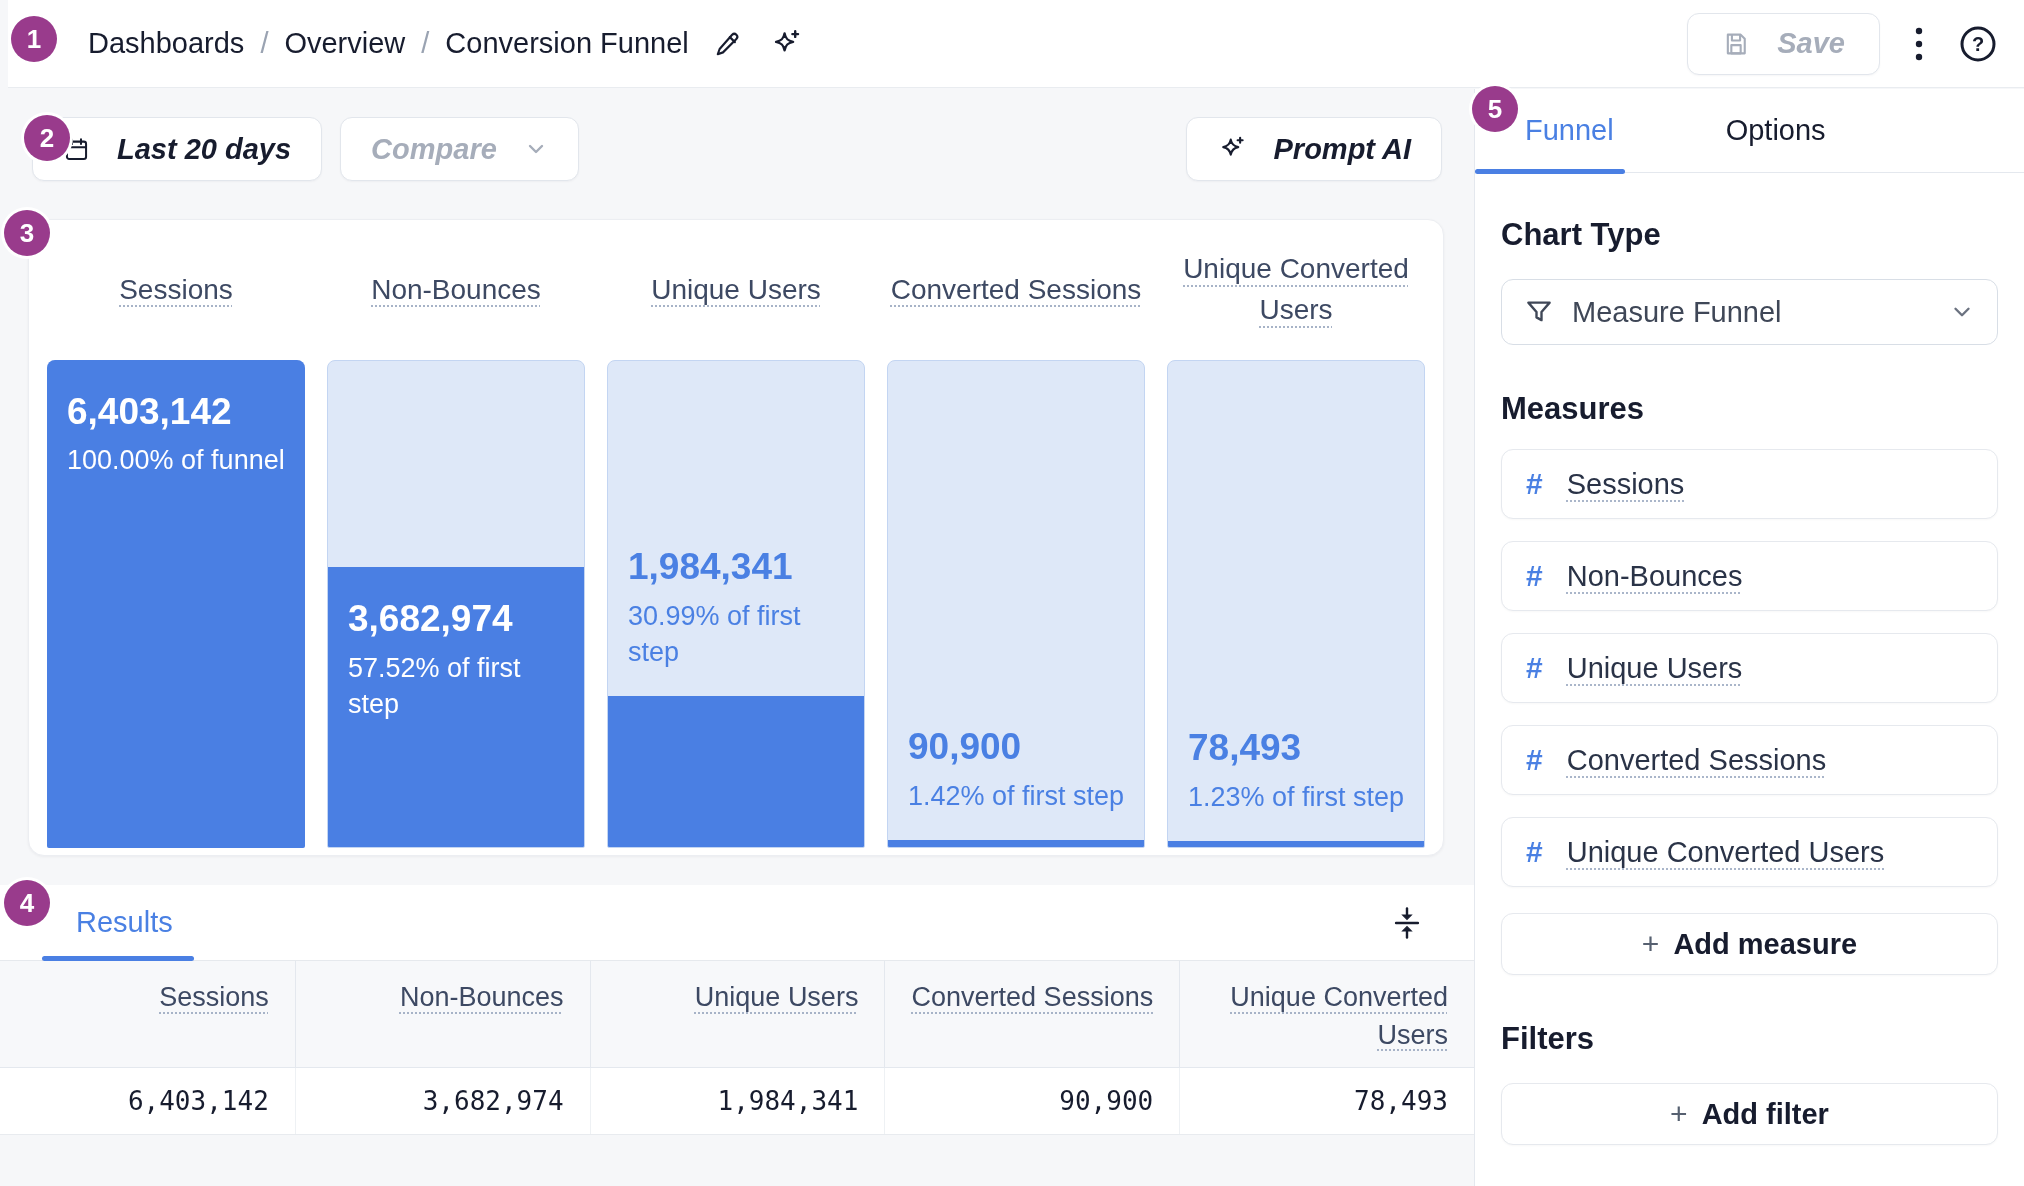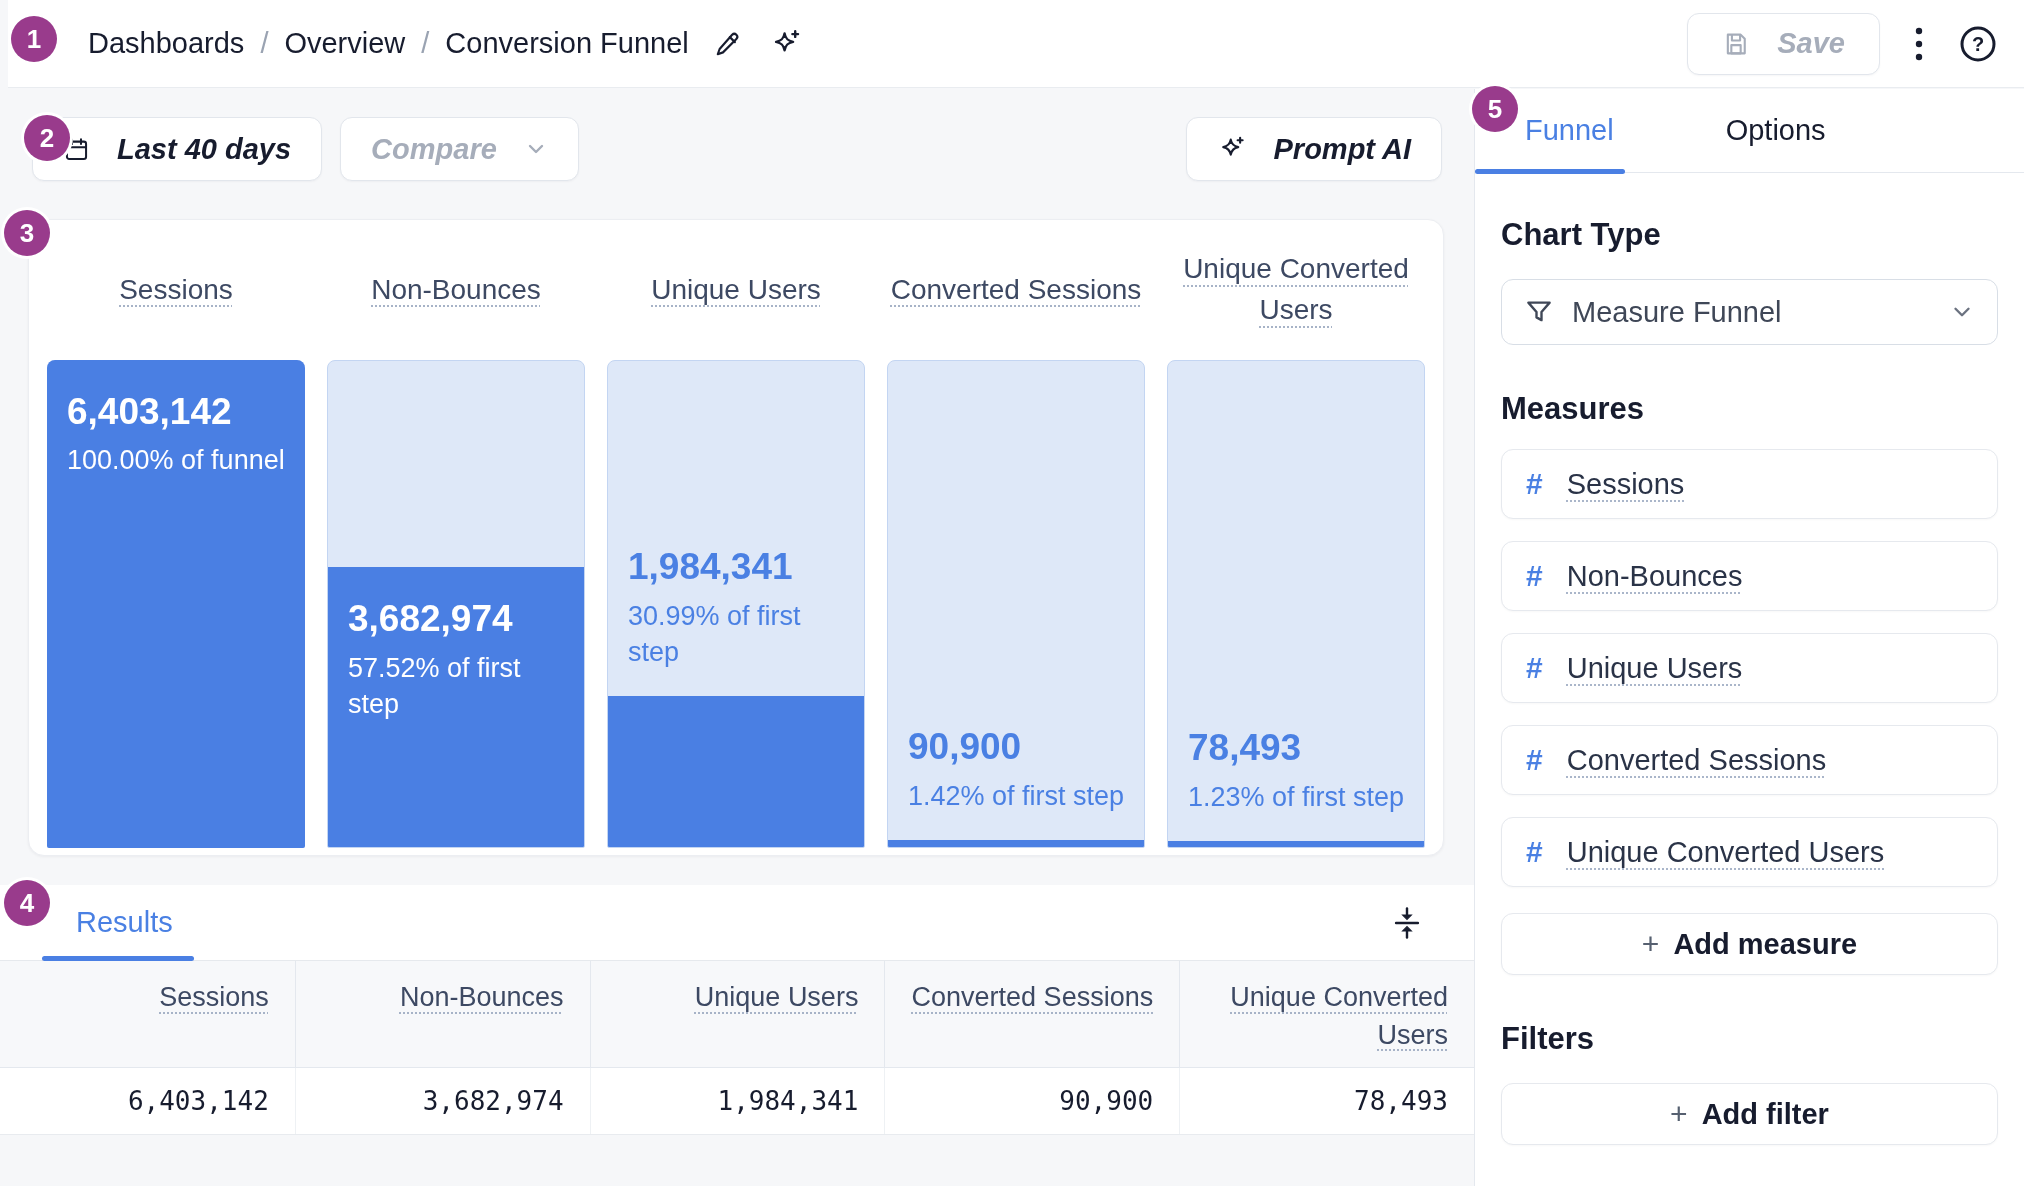--- a/index.html
+++ b/index.html
@@ -157,21 +157,21 @@
     <div class="left">
 
       <div class="toolbar">
         <div class="tool-left">
           <button class="btn tool-btn">
             <svg width="27" height="27" viewBox="0 0 24 24" fill="none" stroke="#171c2e" stroke-width="1.8" stroke-linejoin="round">
                 <rect x="3.5" y="5" width="17" height="15.5" rx="2"></rect>
                 <path d="M3.5 10h17"></path>
                 <path d="M8 3v4M16 3v4" stroke-linecap="round"></path>
               </svg>
-            <span class="dark-label">Last 40 days</span>
+            <span class="dark-label">Last 20 days</span>
           </button>
           <button class="btn tool-btn">
             <span class="muted-label">Compare</span>
             <svg width="24" height="24" viewBox="0 0 24 24" fill="none" stroke="#a6adba" stroke-width="2.4" stroke-linecap="round" stroke-linejoin="round">
                 <polyline points="6,9 12,15 18,9"></polyline>
               </svg>
           </button>
         </div>
         <div class="tool-right">
           <button class="btn tool-btn">

